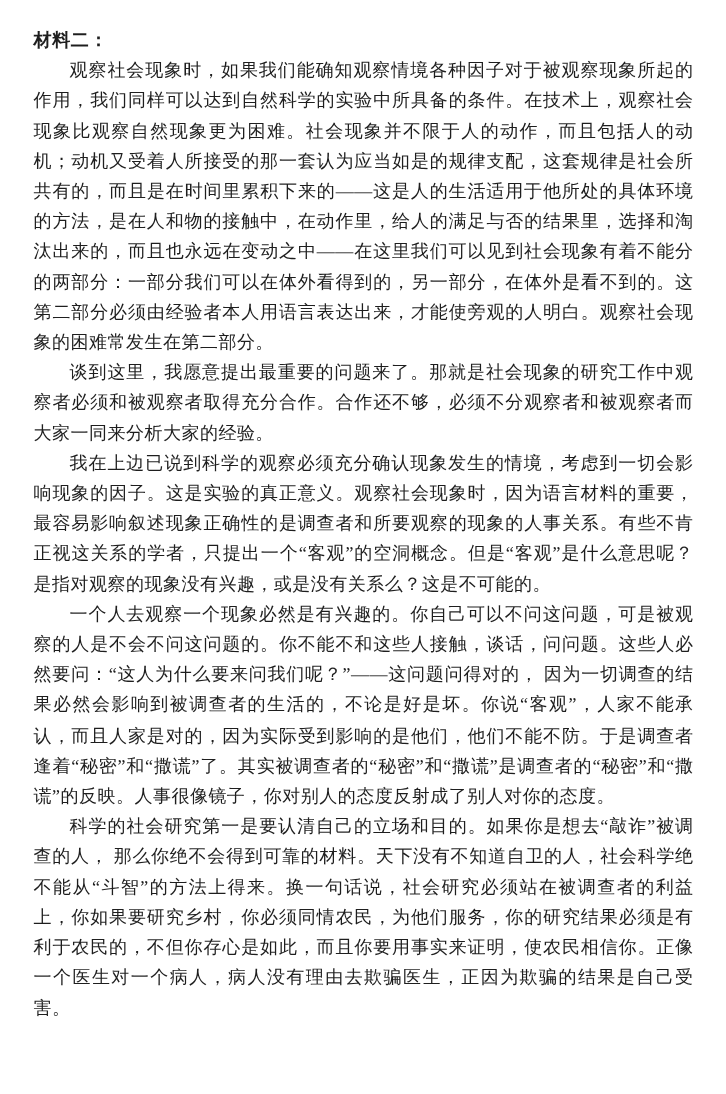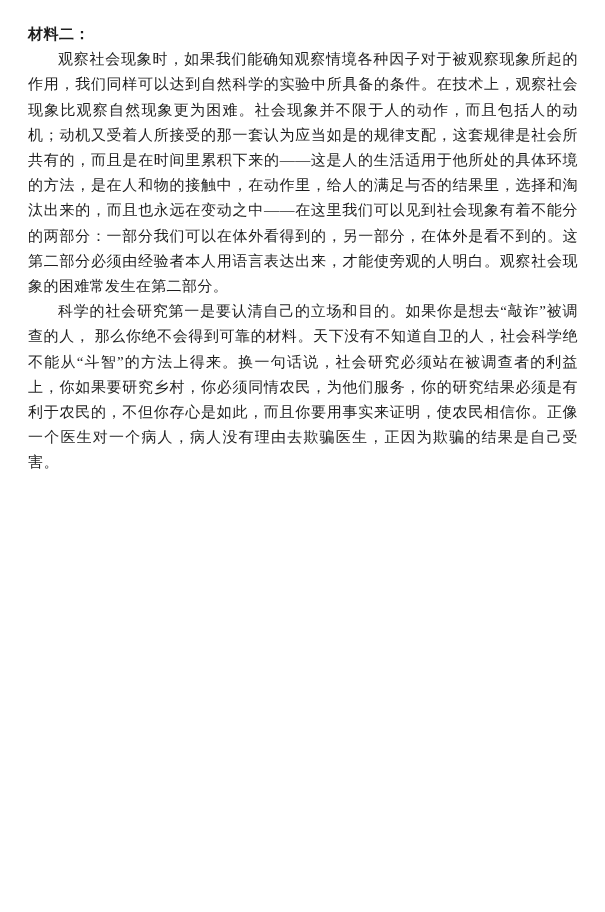--- a/index.html
+++ b/index.html
@@ -37,15 +37,18 @@
     word-break: break-all;
   }
 </style>
 </head>
 <body>
 
 <div class="page">
   <div class="material-heading">材料二：</div>
   <div class="body-text">
     <p>观察社会现象时，如果我们能确知观察情境各种因子对于被观察现象所起的作用，我们同样可以达到自然科学的实验中所具备的条件。在技术上，观察社会现象比观察自然现象更为困难。社会现象并不限于人的动作，而且包括人的动机；动机又受着人所接受的那一套认为应当如是的规律支配，这套规律是社会所共有的，而且是在时间里累积下来的——这是人的生活适用于他所处的具体环境的方法，是在人和物的接触中，在动作里，给人的满足与否的结果里，选择和淘汰出来的，而且也永远在变动之中——在这里我们可以见到社会现象有着不能分的两部分：一部分我们可以在体外看得到的，另一部分，在体外是看不到的。这第二部分必须由经验者本人用语言表达出来，才能使旁观的人明白。观察社会现象的困难常发生在第二部分。</p>
+    <p>谈到这里，我愿意提出最重要的问题来了。那就是社会现象的研究工作中观察者必须和被观察者取得充分合作。合作还不够，必须不分观察者和被观察者而大家一同来分析大家的经验。</p>
+    <p>我在上边已说到科学的观察必须充分确认现象发生的情境，考虑到一切会影响现象的因子。这是实验的真正意义。观察社会现象时，因为语言材料的重要，最容易影响叙述现象正确性的是调查者和所要观察的现象的人事关系。有些不肯正视这关系的学者，只提出一个“客观”的空洞概念。但是“客观”是什么意思呢？是指对观察的现象没有兴趣，或是没有关系么？这是不可能的。</p>
+    <p>一个人去观察一个现象必然是有兴趣的。你自己可以不问这问题，可是被观察的人是不会不问这问题的。你不能不和这些人接触，谈话，问问题。这些人必然要问：“这人为什么要来问我们呢？”——这问题问得对的， 因为一切调查的结果必然会影响到被调查者的生活的，不论是好是坏。你说“客观”，人家不能承认，而且人家是对的，因为实际受到影响的是他们，他们不能不防。于是调查者逢着“秘密”和“撒谎”了。其实被调查者的“秘密”和“撒谎”是调查者的“秘密”和“撒谎”的反映。人事很像镜子，你对别人的态度反射成了别人对你的态度。</p>
     <p>科学的社会研究第一是要认清自己的立场和目的。如果你是想去“敲诈”被调查的人， 那么你绝不会得到可靠的材料。天下没有不知道自卫的人，社会科学绝不能从“斗智”的方法上得来。换一句话说，社会研究必须站在被调查者的利益上，你如果要研究乡村，你必须同情农民，为他们服务，你的研究结果必须是有利于农民的，不但你存心是如此，而且你要用事实来证明，使农民相信你。正像一个医生对一个病人，病人没有理由去欺骗医生，正因为欺骗的结果是自己受害。</p>
   </div>
 </div>
 
 </body></html>

